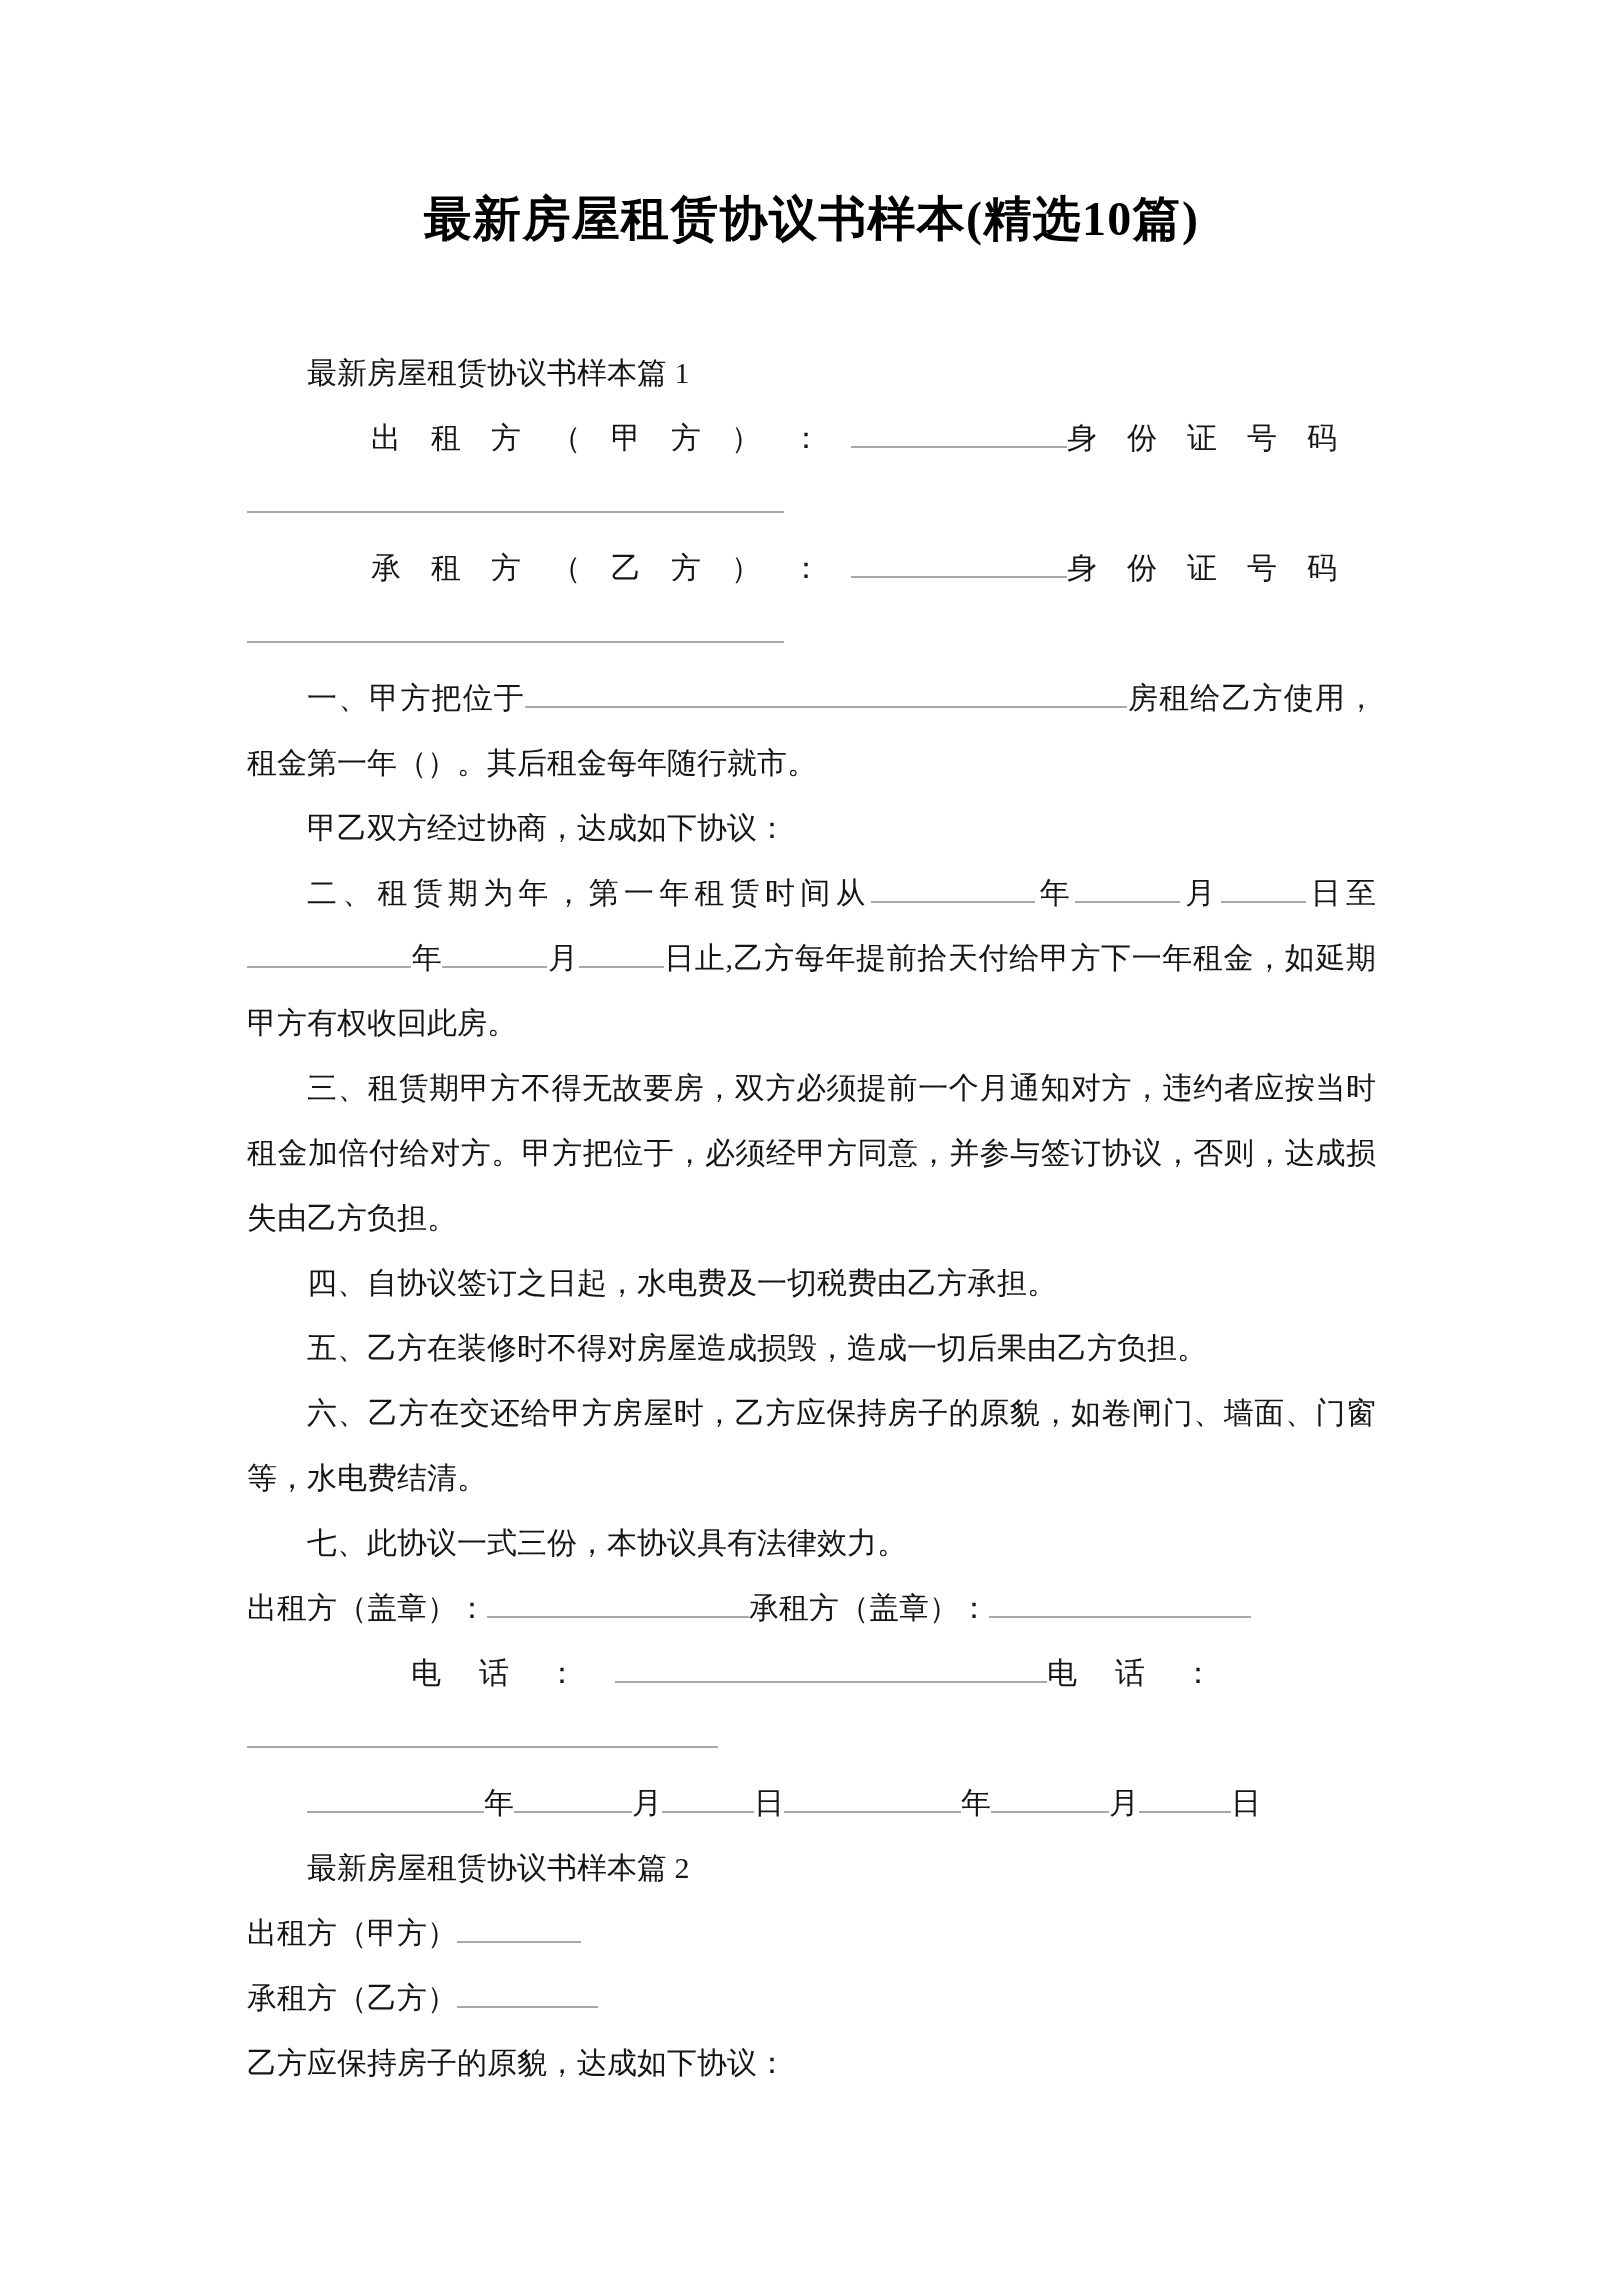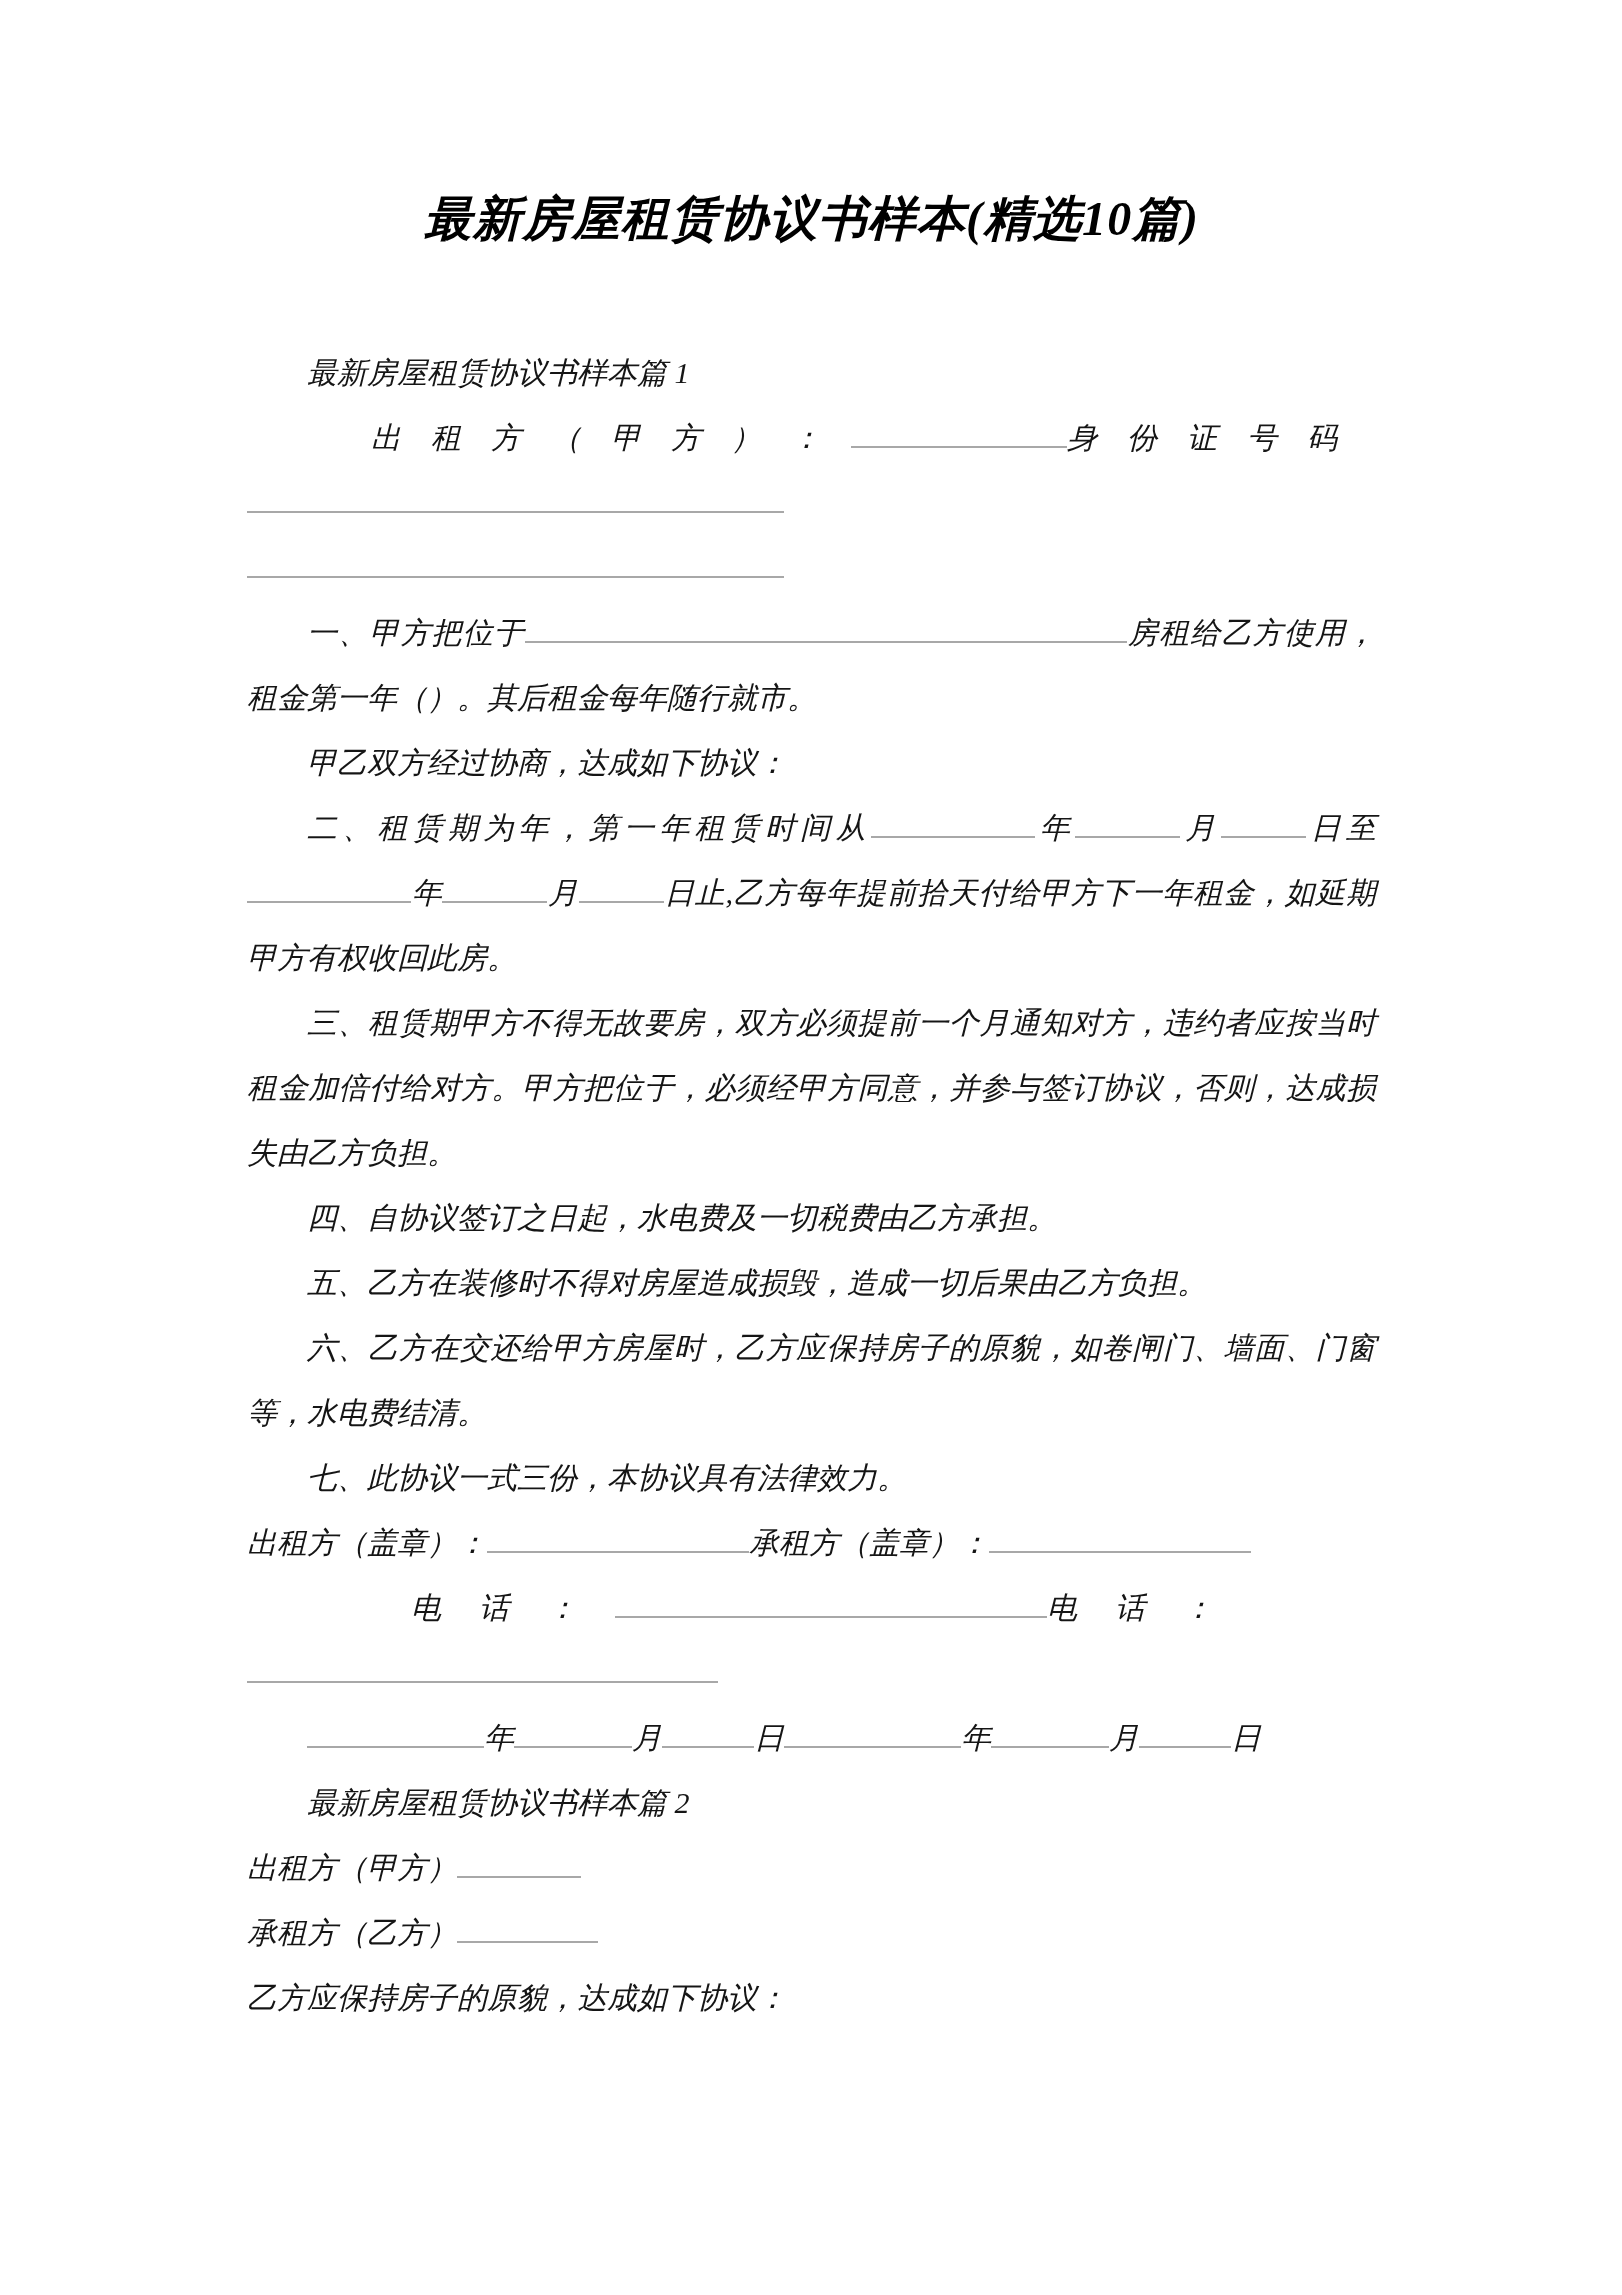--- a/index.html
+++ b/index.html
@@ -13,21 +13,20 @@
     height: 2295px;
     margin: 0 auto;
     background: #ffffff;
     box-sizing: border-box;
     padding: 183px 247px 0 247px;
     font-family: "Liberation Serif", "DejaVu Serif", serif;
     font-size: 30px;
     color: #151515;
     line-height: 65px;
     overflow: hidden;
-    font-style: italic;
   }
   .title {
     font-size: 48px;
     font-weight: bold;
     text-align: center;
     margin: 0 0 85px 0;
     line-height: 72px;
     letter-spacing: 1.3px;
     color: #000000;
   }
@@ -60,20 +59,21 @@
 <div class="page">
 
   <h1 class="title">最新房屋租赁协议书样本(精选10篇)</h1>
 
   <p class="indent">最新房屋租赁协议书样本篇 1</p>
 
   <div class="line-row party-line"><span class="spread">出租方（甲方）：</span><span class="blank" style="width:216px"></span><span class="spread">身份证号码</span></div>
 
   <div class="line-row seg-line"><span class="blank" style="width: 537px;"></span></div>
 
+  <div class="line-row party-line"><span class="spread">承租方（乙方）：</span><span class="blank" style="width:216px"></span><span class="spread">身份证号码</span></div>
 
   <div class="line-row seg-line"><span class="blank" style="width: 537px;"></span></div>
 
   <p class="indent"><span>一、甲方把位于</span><span class="blank" style="width: 602px;"></span><span>房租给乙方使用，租金第一年（）。其后租金每年随行就市。</span></p>
 
   <p class="indent">甲乙双方经过协商，达成如下协议：</p>
 
   <p class="indent"><span>二、租赁期为年，第一年租赁时间从</span><span class="blank" style="width: 164px;"></span><span>年</span><span class="blank" style="width: 105px;"></span><span>月</span><span class="blank" style="width: 85px;"></span><span>日至</span><span class="blank" style="width: 164px;"></span><span>年</span><span class="blank" style="width: 105px;"></span><span>月</span><span class="blank" style="width: 85px;"></span><span>日止,乙方每年提前拾天付给甲方下一年租金，如延期甲方有权收回此房。</span></p>
 
   <p class="indent">三、租赁期甲方不得无故要房，双方必须提前一个月通知对方，违约者应按当时租金加倍付给对方。甲方把位于，必须经甲方同意，并参与签订协议，否则，达成损失由乙方负担。</p>

